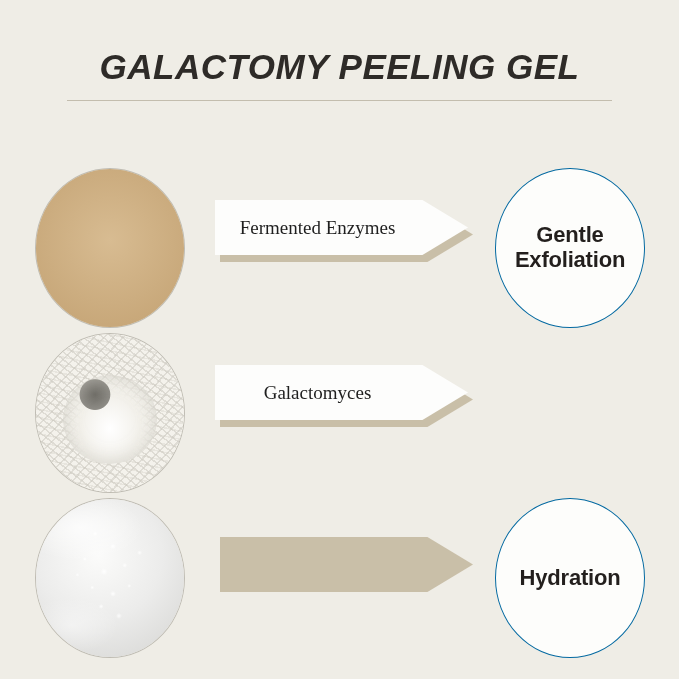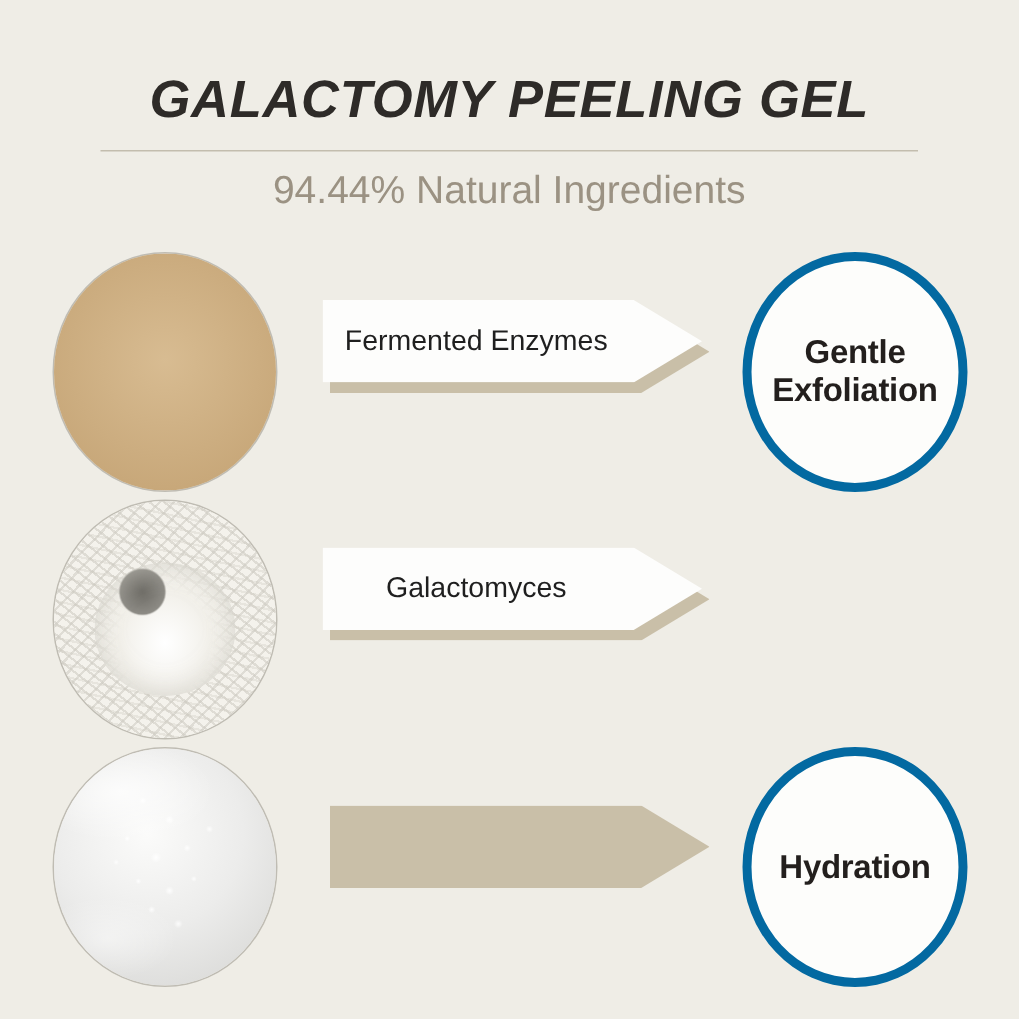--- a/index.html
+++ b/index.html
@@ -178,20 +178,21 @@
       radial-gradient(ellipse 45% 25% at 24% 80%, rgba(255,255,255,0.45) 0%, rgba(255,255,255,0) 70%);
   }
 
   
   .banner-wrap {
     position: absolute;
     left: 215px;
     top: 32px;
     width: 258px;
     height: 62px;
+    font-family: Liberation Serif, serif;
   }
   .banner-shadow {
     position: absolute;
     left: 5px;
     top: 7px;
     width: 253px;
     height: 55px;
     background: #c9bfa8;
     clip-path: polygon(0 0, 82% 0, 100% 50%, 82% 100%, 0 100%);
   }
@@ -216,21 +217,21 @@
 
   
   .benefit {
     position: absolute;
     left: 495px;
     top: 0;
     width: 150px;
     height: 160px;
     border-radius: 50%;
     background: #fdfdfb;
-    border: 6px solid #0369a1;
+    border: 1px solid #0369a1;
     box-sizing: border-box;
     display: flex;
     align-items: center;
     justify-content: center;
   }
   .benefit-label {
     font-size: 22px;
     font-weight: bold;
     color: #231f1d;
     text-align: center;
@@ -242,21 +243,20 @@
     font-size: 22px;
     white-space: nowrap;
   }
 </style>
 </head>
 <body>
 
 <div class="header">
   <div class="title">GALACTOMY PEELING GEL</div>
   <div class="divider"></div>
-  <div class="subtitle">94.44% Natural Ingredients</div>
 </div>
 
 <div class="row row-1">
   <div class="photo">
     <div class="photo-inner beans"></div>
   </div>
   <div class="banner-wrap">
     <div class="banner-shadow"></div>
     <div class="banner-face">
       <div class="banner-label">Fermented Enzymes</div>

